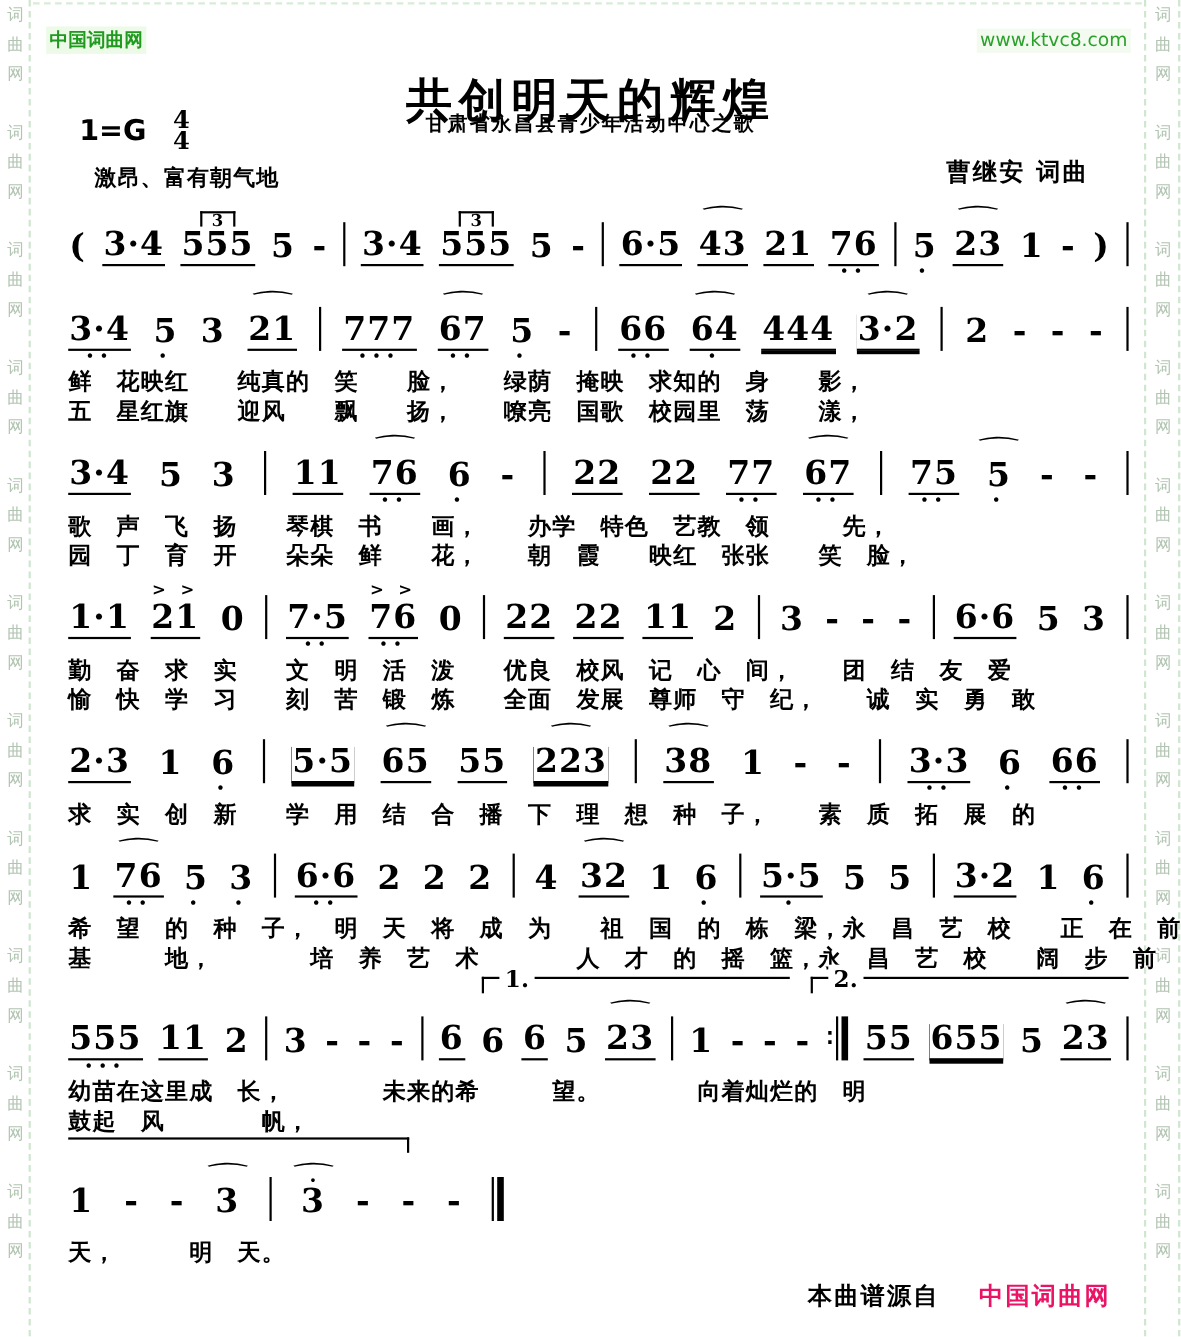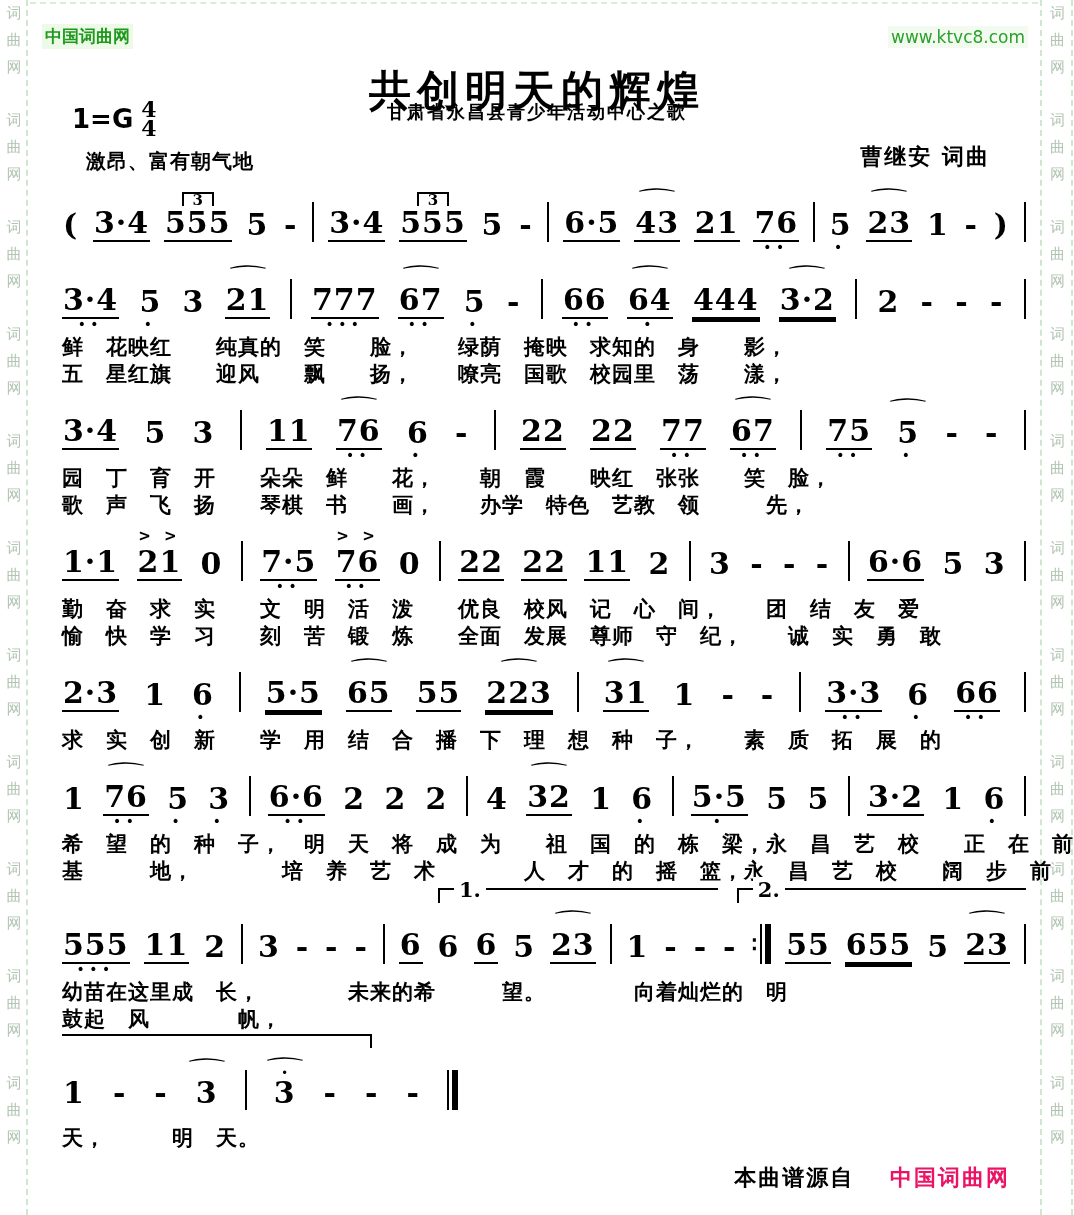--- a/index.html
+++ b/index.html
@@ -20,21 +20,21 @@
   .site-left { position:absolute; left:42px; top:24px; font-size:17px; font-weight:bold;
     color:#1f9a1f; background:#eefae8; padding:1px 3px;
     font-family:"DejaVu Sans","Liberation Sans",sans-serif; }
   .site-right { position:absolute; right:46px; top:26px; font-size:17px;
     color:#2aa12a; background:#f3fbf0; padding:1px 3px;
     font-family:"DejaVu Sans","Liberation Sans",sans-serif; }
   .title { position:absolute; left:0; right:0; top:40px; text-align:center;
     font-size:42px; font-weight:900; letter-spacing:6px;margin-top:23px; }
   .subtitle { position:absolute; left:0; right:0; top:100px; text-align:center;
     font-size:18px; font-weight:bold; letter-spacing:2px; }
-  .keyrow { position:absolute; left:72px; top:100px; display:flex; align-items:center; gap:8px; }
+  .keyrow { position:absolute; left:72px; top:100px; display:flex; align-items:center; gap:24px; }
   .keysig { font-size:26px; font-weight:bold; font-family:"DejaVu Sans","Liberation Sans",sans-serif; }
   .timesig { display:flex; flex-direction:column; align-items:center; line-height:19px;
     font-size:22px; font-weight:900; }
   .tempo { position:absolute; left:86px; top:148px; font-size:20px; font-weight:bold; letter-spacing:1px; }
   .credit { position:absolute; right:84px; top:142px; font-size:22px; font-weight:bold; letter-spacing:2px; }
 
   
   .score { position:absolute; left:62px; right:48px; top:186px; }
   .block { margin-bottom:7px; }
   .sline { display:flex; justify-content:space-between; align-items:flex-end;
@@ -470,22 +470,22 @@
           <span class="txt">-</span>
           <span class="bot"></span>
         </span>
         <span class="tok">
           <span class="top"></span>
           <span class="txt">-</span>
           <span class="bot"></span>
         </span>
         <span class="bar"></span>
       </div>
+      <div class="lyr">歌　声　飞　扬　　琴棋　书　　画，　　办学　特色　艺教　领　　　先，</div>
       <div class="lyr">园　丁　育　开　　朵朵　鲜　　花，　　朝　霞　　映红　张张　　笑　脸，</div>
-      <div class="lyr">歌　声　飞　扬　　琴棋　书　　画，　　办学　特色　艺教　领　　　先，</div>
     </div>
     <div class="block">
       <div class="sline">
         <span class="tok">
           <span class="top"></span>
           <span class="txt u1">1·1</span>
           <span class="bot"></span>
         </span>
         <span class="tok">
           <span class="top">
@@ -620,21 +620,21 @@
             <span class="slur">⌒</span>
           </span>
           <span class="txt u2">223</span>
           <span class="bot"></span>
         </span>
         <span class="bar"></span>
         <span class="tok">
           <span class="top">
             <span class="slur">⌒</span>
           </span>
-          <span class="txt u1">31</span>
+          <span class="txt u1">38</span>
           <span class="bot"></span>
         </span>
         <span class="tok">
           <span class="top"></span>
           <span class="txt">1</span>
           <span class="bot"></span>
         </span>
         <span class="tok">
           <span class="top"></span>
           <span class="txt">-</span>

